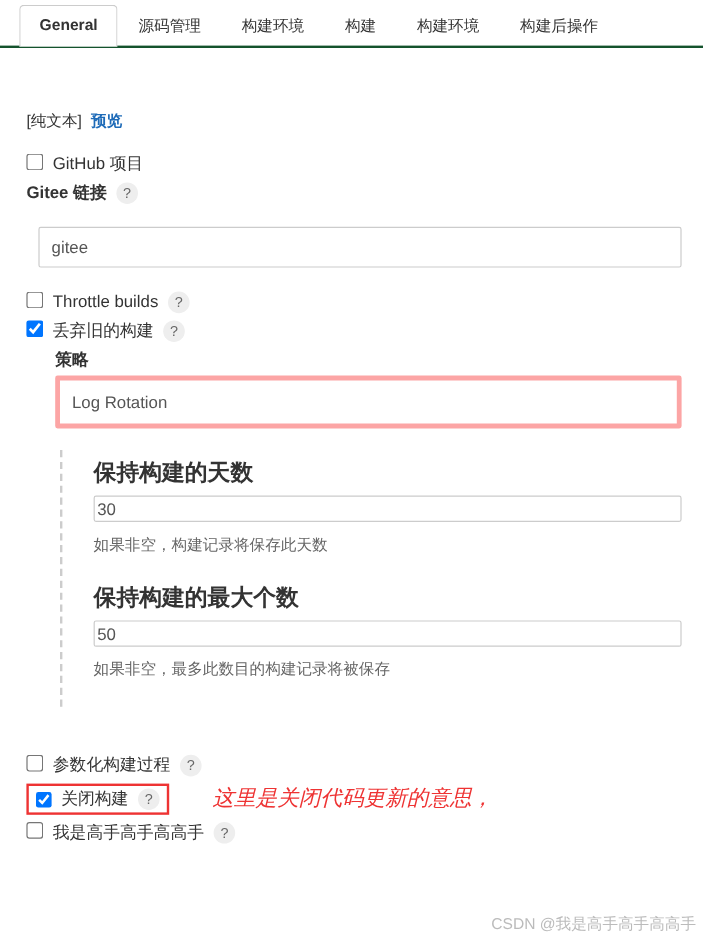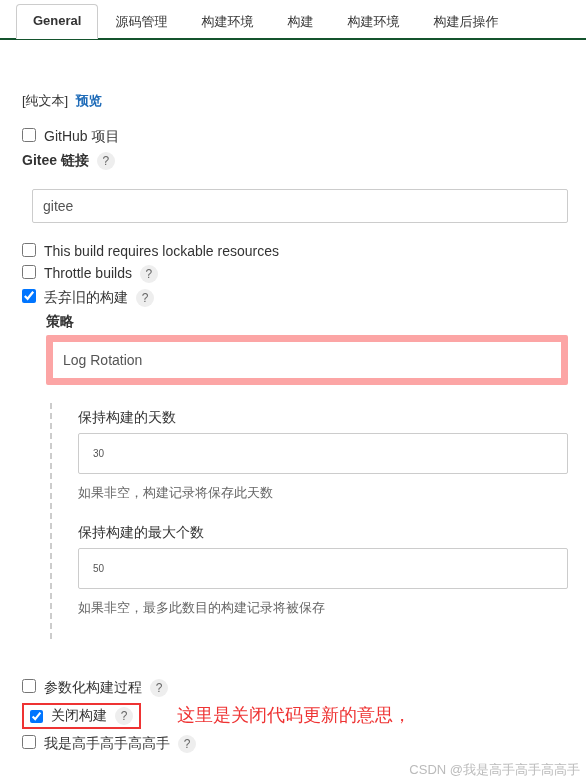--- a/index.html
+++ b/index.html
@@ -89,39 +89,39 @@
   }
   .strategy-label {
     font-size: 14px;
     font-weight: bold;
     margin: 6px 0 4px 0;
   }
   .select-box {
     width: calc(100% - 0px);
     padding: 10px;
     font-size: 14px;
-    border: 7px solid #fca5a5;
+    border: 4px solid #fca5a5;
     border-radius: 2px;
     margin: 2px 0 18px 0;
     color: #555;
   }
   .dashed-block {
     border-left: 2px dashed #ccc;
     margin-left: 4px;
     padding: 6px 0 22px 26px;
   }
   .field-label {
-    font-weight: normal;
-    font-size: 14px;
+    font-weight: bold;
+    font-size: 19px;
     margin-bottom: 6px;
   }
   .field-input {
     width: 100%;
-    padding: 14px;
-    font-size: 10px;
+    padding: 2px;
+    font-size: 14px;
     border: 1px solid #ccc;
     border-radius: 2px;
     color: #555;
   }
   .hint {
     font-size: 13px;
     color: #666;
     margin-top: 10px;
     margin-bottom: 22px;
   }
@@ -129,20 +129,21 @@
     display: inline-flex;
     align-items: center;
     border: 2px solid #e33;
     padding: 2px 6px 2px 2px;
   }
   .red-box input[type=checkbox] { margin-right: 8px; margin-left: 4px; }
   .annotation {
     color: #e33;
     font-size: 18px;
     margin-left: 36px;
+    font-style: italic;
   }
   .annotation-row {
     display: flex;
     margin: 4px 0;
   }
   .watermark {
     position: absolute;
     right: 6px;
     bottom: 4px;
     font-size: 13px;
@@ -177,24 +178,20 @@
   </div>
 
   <div class="row bold-label">
     <label>Gitee 链接</label>
     <span class="help">?</span>
   </div>
   <input class="input-full input-indent" type="text" value="gitee" style="">
 
   <div class="row">
     <input type="checkbox" style="">
-    <label>This build requires lockable resources</label>
-  </div>
-  <div class="row">
-    <input type="checkbox" style="">
     <label>Throttle builds</label>
     <span class="help">?</span>
   </div>
   <div class="row">
     <input type="checkbox" checked="" style="">
     <label>丢弃旧的构建</label>
     <span class="help">?</span>
   </div>
 
   <div class="section-indent">

